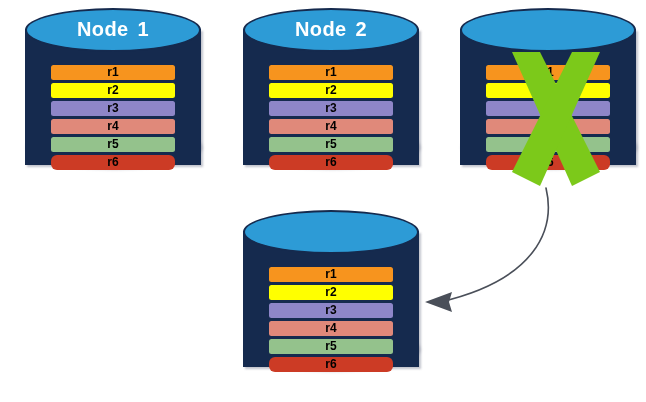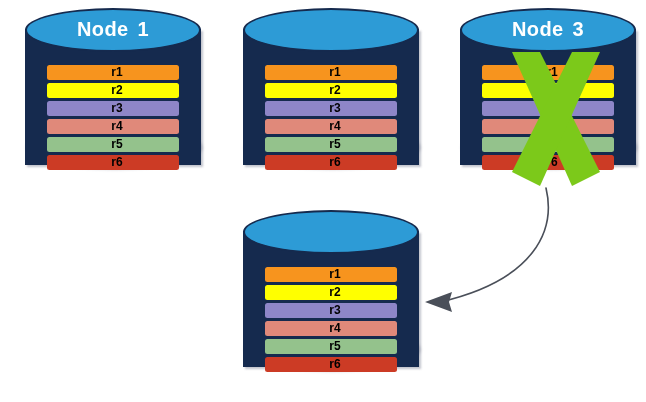--- a/index.html
+++ b/index.html
@@ -92,23 +92,22 @@
     position: relative;
     margin: 0 auto 3px auto;
     width: 124px;
     height: 15px;
     border-radius: 2.5px;
     color: #000000;
     font-size: 12px;
     font-weight: bold;
     line-height: 15px;
     text-align: center;
-    padding-left: 8px;
   }
-  .row:last-child { margin-bottom: 0; }
+  .row:last-child { margin-bottom: 0; border-radius: 6px; }
 
   
   .x-mark {
     position: absolute;
     left: 0; top: 0;
     width: 176px;
     height: 178px;
     z-index: 7;
     pointer-events: none;
   }
@@ -138,34 +137,34 @@
         <div class="row" style="background: rgb(142, 134, 200);">r3</div>
         <div class="row" style="background: rgb(224, 137, 122);">r4</div>
         <div class="row" style="background: rgb(148, 194, 140);">r5</div>
         <div class="row" style="background: rgb(204, 59, 37);">r6</div>
       </div>
     </div>
     <div class="node" style="left: 243px; top: 8px;">
       <div class="node-bottom" style="background: rgb(21, 42, 78);"></div>
       <div class="node-body" style="background: rgb(21, 42, 78);"></div>
       <div class="node-top" style="background: rgb(45, 155, 214); border-color: rgb(21, 42, 78);"></div>
+      <div class="node-title"><span>Node</span><span class="num">2</span></div>
       <div class="rows">
         <div class="row" style="background: rgb(247, 148, 30);">r1</div>
         <div class="row" style="background: rgb(255, 255, 0);">r2</div>
         <div class="row" style="background: rgb(142, 134, 200);">r3</div>
         <div class="row" style="background: rgb(224, 137, 122);">r4</div>
         <div class="row" style="background: rgb(148, 194, 140);">r5</div>
         <div class="row" style="background: rgb(204, 59, 37);">r6</div>
       </div>
     </div>
     <div class="node" style="left: 460px; top: 8px;">
       <div class="node-bottom" style="background: rgb(21, 42, 78);"></div>
       <div class="node-body" style="background: rgb(21, 42, 78);"></div>
       <div class="node-top" style="background: rgb(45, 155, 214); border-color: rgb(21, 42, 78);"></div>
-      <div class="node-title"><span>Node</span><span class="num">3</span></div>
       <div class="rows">
         <div class="row" style="background: rgb(247, 148, 30);">r1</div>
         <div class="row" style="background: rgb(255, 255, 0);">r2</div>
         <div class="row" style="background: rgb(142, 134, 200);">r3</div>
         <div class="row" style="background: rgb(224, 137, 122);">r4</div>
         <div class="row" style="background: rgb(148, 194, 140);">r5</div>
         <div class="row" style="background: rgb(204, 59, 37);">r6</div>
       </div>
       <svg class="x-mark" viewBox="0 0 176 178">
         <g fill="#7CC91A">

